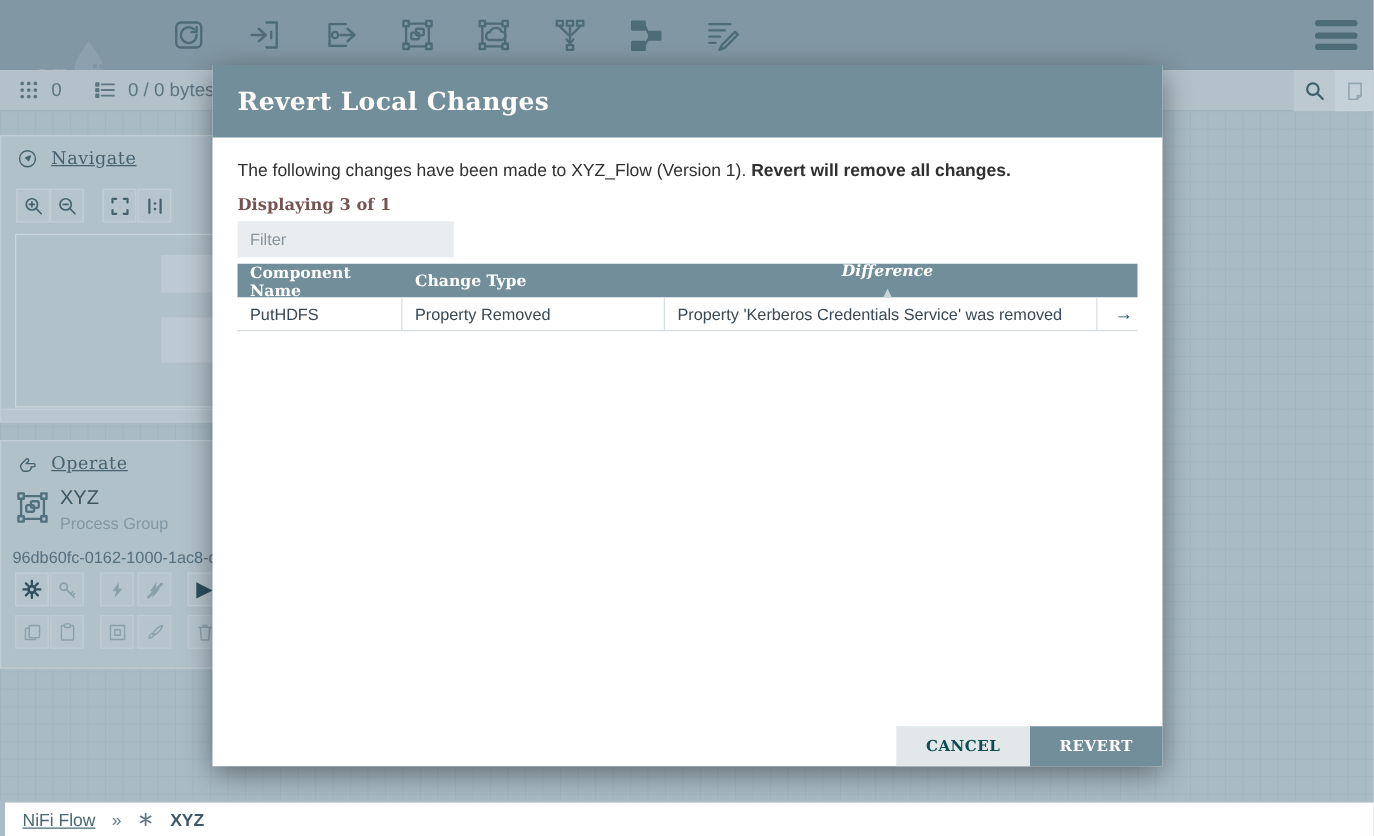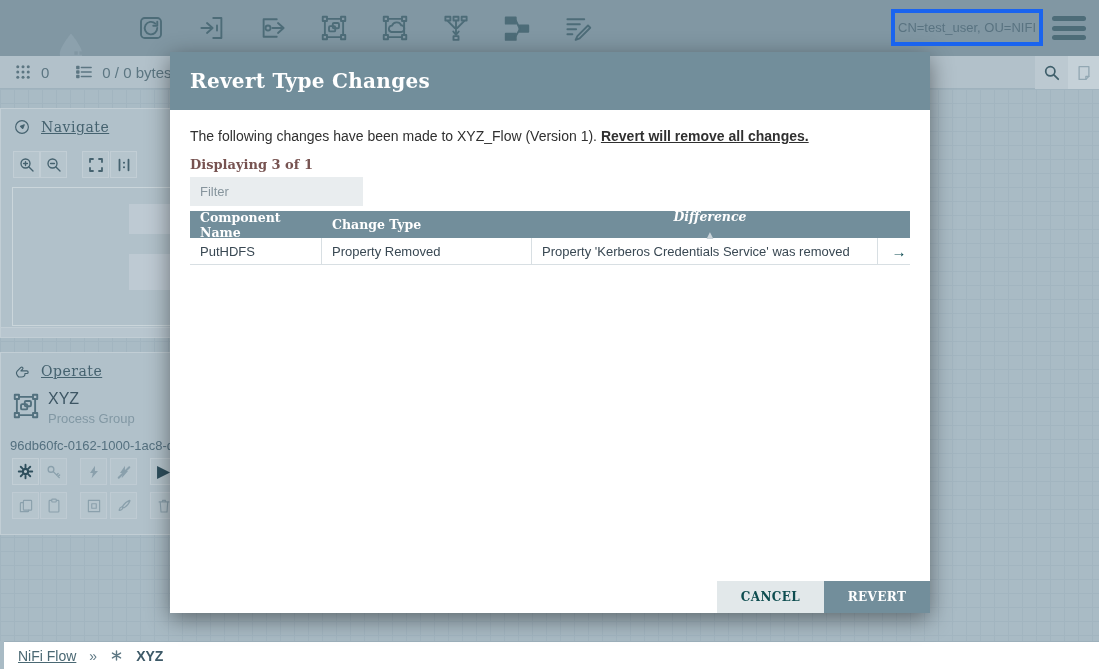--- a/index.html
+++ b/index.html
@@ -68,21 +68,21 @@
   .crumb-cur { font-size:14px; font-weight:bold; color:#3E5A68; }
   .asterisk { color:#5E7884; }
 
   
   .modal { position:absolute; left:170px; top:52px; width:760px; height:561px; background:#fff; z-index:10;
     box-shadow:0 6px 22px rgba(0,0,0,.45); }
   .modal-head { height:58px; background:#728E9B; display:flex; align-items:center; padding-left:20px; }
   .modal-title { font-family:"DejaVu Serif", serif; font-weight:bold; font-size:20px; color:#fff; letter-spacing:.3px; }
   .modal-body { padding:18px 20px 0 20px; position:relative; height:503px; }
   .msg { font-size:14px; color:#303030; }
-  .msg b { font-weight:bold;text-decoration:underline; }
+  .msg b { font-weight:bold; }
   .displaying { margin-top:13px; font-family:"DejaVu Serif", serif; font-weight:bold; font-size:13px; color:#775351; }
   .filter-input { margin-top:5px; width:173px; height:29px; background:#E9EDEF; border:none; outline:none;
     padding-left:10px; font-family:Liberation Sans, sans-serif; font-size:13px; color:#4c5a63; }
   .filter-input::placeholder { color:#87959D; }
 
   .table { margin-top:5px; width:720px; }
   .thead { display:flex; height:27px; background:#728E9B; align-items:center; }
   .th { font-family:"DejaVu Serif", serif; font-weight:bold; font-size:12.5px; color:#fff; padding-left:10px; }
   .th.c1 { width:132px; } .th.c2 { width:210px; } .th.c3 { width:346px; font-style:italic; display:flex; align-items:center; gap:6px;flex-direction:column; }
   .th.c4 { width:32px; }
@@ -189,23 +189,20 @@
       </div>
     </div>
 
     <div class="hamburger">
         <i></i>
         <i></i>
         <i></i>
       </div>
   </header>
 
-  <div class="user-badge">
-    <span>CN=test_user, OU=NIFI</span>
-  </div>
 
   <div class="statusbar">
     <div class="stat-group">
       <svg width="18" height="18" viewBox="0 0 24 24" fill="#5C7682">
         <circle cx="5" cy="5" r="2"></circle>
           <circle cx="12" cy="5" r="2"></circle>
           <circle cx="19" cy="5" r="2"></circle>
         <circle cx="5" cy="12" r="2"></circle>
           <circle cx="12" cy="12" r="2"></circle>
           <circle cx="19" cy="12" r="2"></circle>
@@ -367,21 +364,21 @@
     <span class="crumb-link">NiFi Flow</span>
     <span class="crumb-sep">»</span>
     <svg class="ic asterisk" width="13" height="13" viewBox="0 0 24 24" style="stroke-width:2.6">
         <path d="M12 3.5 v17 M4.5 7.5 l15 9 M19.5 7.5 l-15 9"></path>
       </svg>
     <span class="crumb-cur">XYZ</span>
   </div>
 
   <div class="modal">
     <div class="modal-head">
-      <span class="modal-title">Revert Type Changes</span>
+      <span class="modal-title">Revert Local Changes</span>
     </div>
     <div class="modal-body">
       <div class="msg"><span>The following changes have been made to XYZ_Flow (Version 1). </span><b>Revert will remove all changes.</b></div>
       <div class="displaying">Displaying 3 of 1</div>
       <input class="filter-input" type="text" placeholder="Filter" style="">
 
       <div class="table">
         <div class="thead">
           <div class="th c1">Component Name</div>
           <div class="th c2">Change Type</div>

